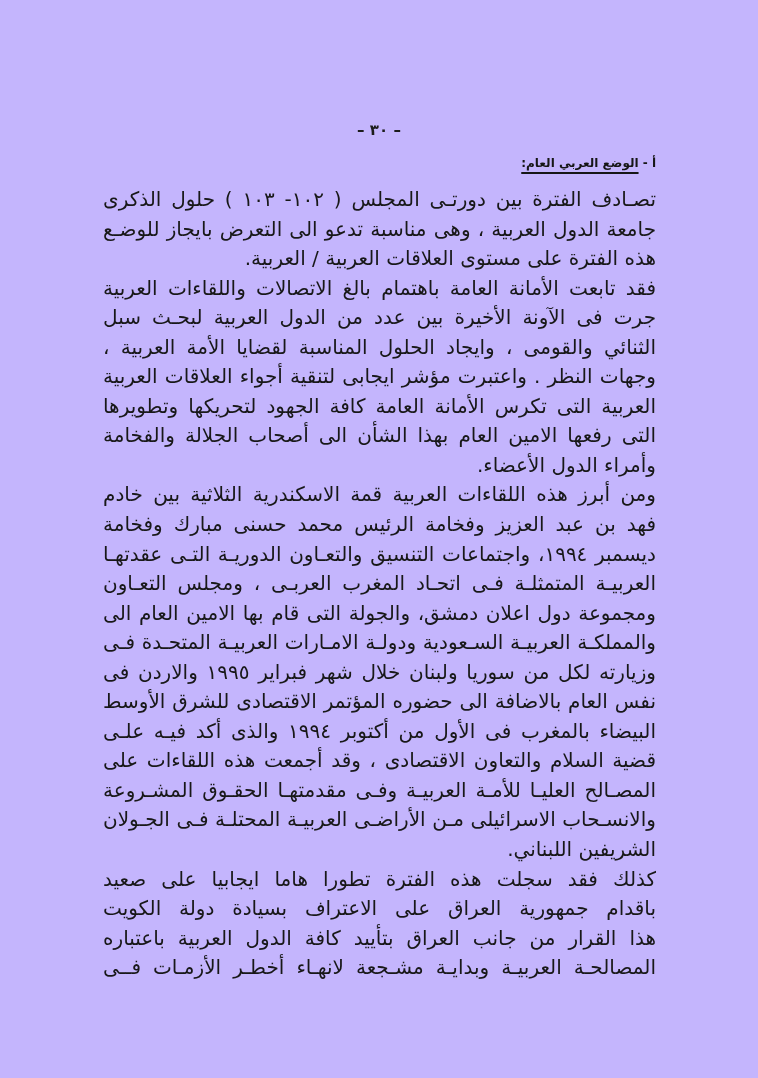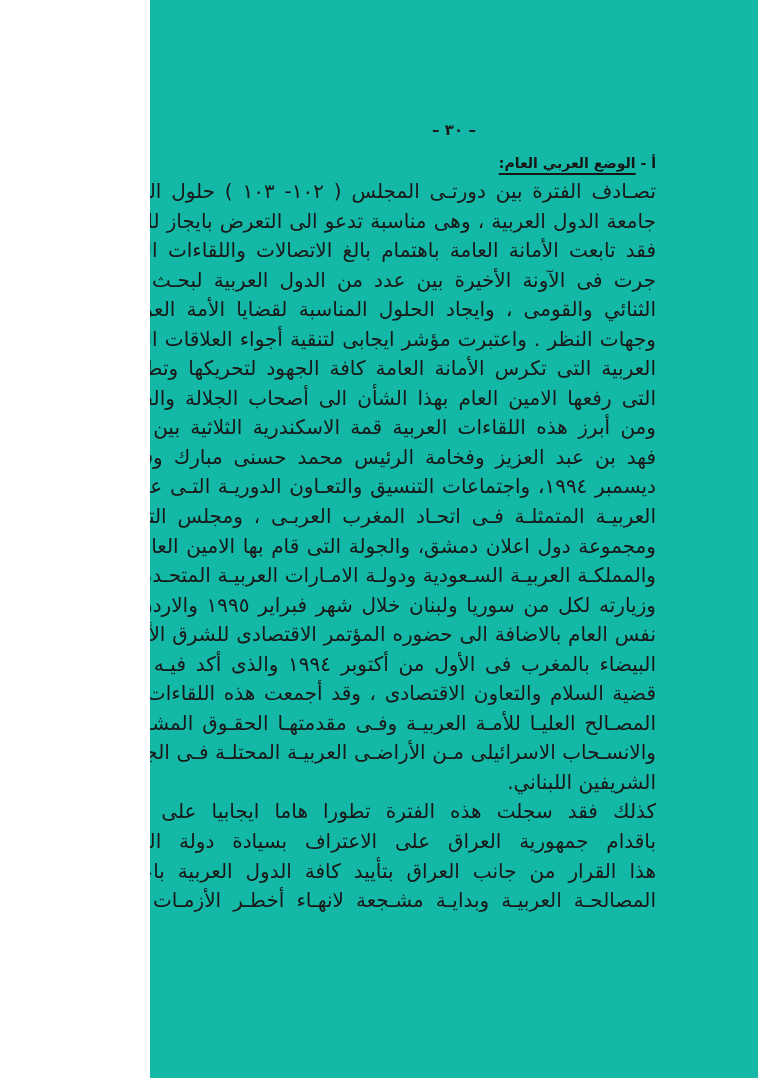--- a/index.html
+++ b/index.html
@@ -3,23 +3,23 @@
 <meta charset="utf-8">
 <style>
   html, body {
     margin: 0;
     padding: 0;
     background: #ffffff;
     font-family: "DejaVu Sans", sans-serif;
   }
   .page {
     position: relative;
-    width: 608px;
+    width: 758px;
     height: 1078px;
-    background: #14b8a6;
+    background: #c4b5fd;
     overflow: hidden;
     direction: rtl;
     color: #161616;
     text-decoration: underline;
   }
   .pagenum {
     position: absolute;
     top: 121px;
     left: 0;
     width: 100%;
@@ -29,25 +29,25 @@
     letter-spacing: 2px;
     color: #1c1c1c;
   }
   .content {
     position: absolute;
     top: 149px;
     right: 102px;
     width: 553px;
   }
   .heading {
-    font-size: 14px;
+    font-size: 12px;
     font-weight: bold;
     line-height: 28px;
     height: 28px;
-    margin-bottom: 0;
+    margin-bottom: 8px;
     white-space: nowrap;
   }
   .heading .title {
     text-decoration: underline;
     text-decoration-thickness: 1.5px;
     text-underline-offset: 5px;
   }
   .line {
     font-size: 20px;
     height: 29.55px;
@@ -69,27 +69,29 @@
   <div class="pagenum">– ٣٠ –</div>
 
   <div class="content">
 
     <div class="heading">
       <span>أ - </span><span class="title">الوضع العربي العام:</span>
     </div>
 
     <div class="line">تصـادف الفترة بين دورتـى المجلس ( ١٠٢- ١٠٣ ) حلول الذكرى الخمسين لانشـاء</div>
     <div class="line">جامعة الدول العربية ، وهى مناسبة تدعو الى التعرض بايجاز للوضـع العربـى العـام فى</div>
+    <div class="line last">هذه الفترة على مستوى العلاقات العربية / العربية.</div>
 
     <div class="line">فقد تابعت الأمانة العامة باهتمام بالغ الاتصالات واللقاءات العربية العديدة والمتنوعة التى</div>
     <div class="line">جرت فى الآونة الأخيرة بين عدد من الدول العربية لبحـث سبل تطويـر وتدعيم التعـاون</div>
     <div class="line">الثنائي والقومى ، وايجاد الحلول المناسبة لقضايا الأمة العربية ، والتى أكدت على تقـارب</div>
     <div class="line">وجهات النظر .  واعتبرت مؤشر ايجابى لتنقية أجواء العلاقات العربية باتجاه المصالحـة</div>
     <div class="line">العربية التى تكرس الأمانة العامة كافة الجهود لتحريكها وتطويرها علـى ضـوء المبـادىء</div>
     <div class="line">التى رفعها الامين العام بهذا الشأن الى أصحاب الجلالة والفخامة والسمو  ملوك ورؤساء</div>
+    <div class="line last">وأمراء الدول الأعضاء.</div>
 
     <div class="line">ومن أبرز هذه اللقاءات العربية قمة الاسكندرية الثلاثية بين خادم الحرمين الشريفين  الملك</div>
     <div class="line">فهد بن عبد العزيز وفخامة الرئيس محمد حسنى مبارك وفخامة الرئيس حـافظ الأسد فـى</div>
     <div class="line">ديسمبر ١٩٩٤، واجتماعات التنسيق والتعـاون الدوريـة التـى عقدتهـا التجمعـات الأقليميـة</div>
     <div class="line">العربيـة المتمثلـة فـى اتحـاد المغرب العربـى ، ومجلس التعـاون لـدول الخليـج العربيـة ،</div>
     <div class="line">ومجموعة دول اعلان دمشق، والجولة التى قام بها الامين العام الى كل من دولة  الكويت</div>
     <div class="line">والمملكـة العربيـة السـعودية ودولـة الامـارات العربيـة المتحـدة فـى شـهر ينـاير المـاضى</div>
     <div class="line">وزيارته لكل من سوريا ولبنان  خلال شهر فبراير ١٩٩٥ والاردن فى شـهر مـارس مـن</div>
     <div class="line">نفس العام بالاضافة الى حضوره المؤتمر الاقتصادى للشرق الأوسط وشمال أفريقيا بالدار</div>
     <div class="line">البيضاء بالمغرب فى الأول من أكتوبر  ١٩٩٤ والذى أكد فيـه علـى الموقـف العربـى مـن</div>

